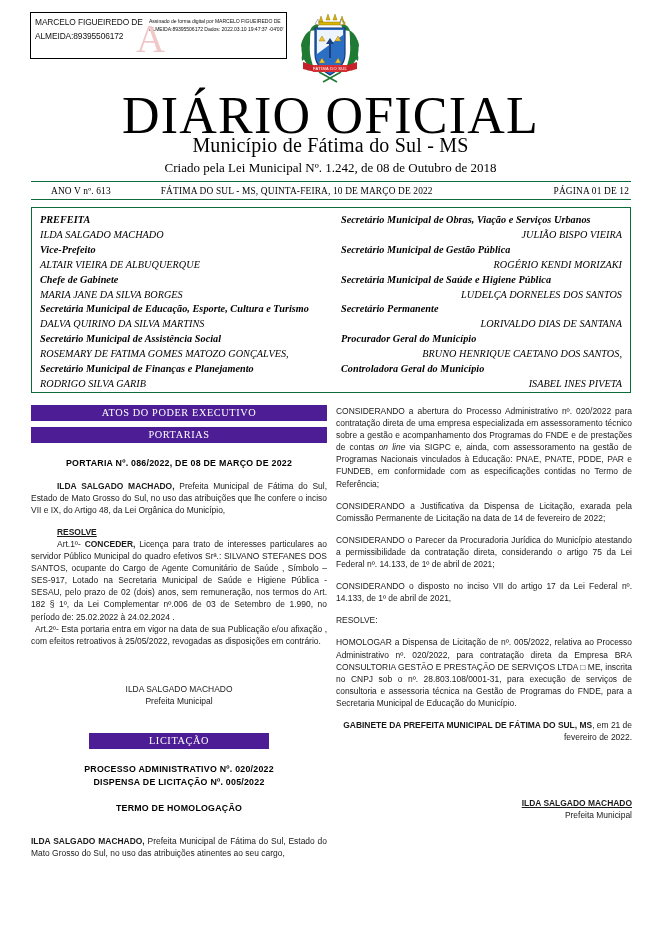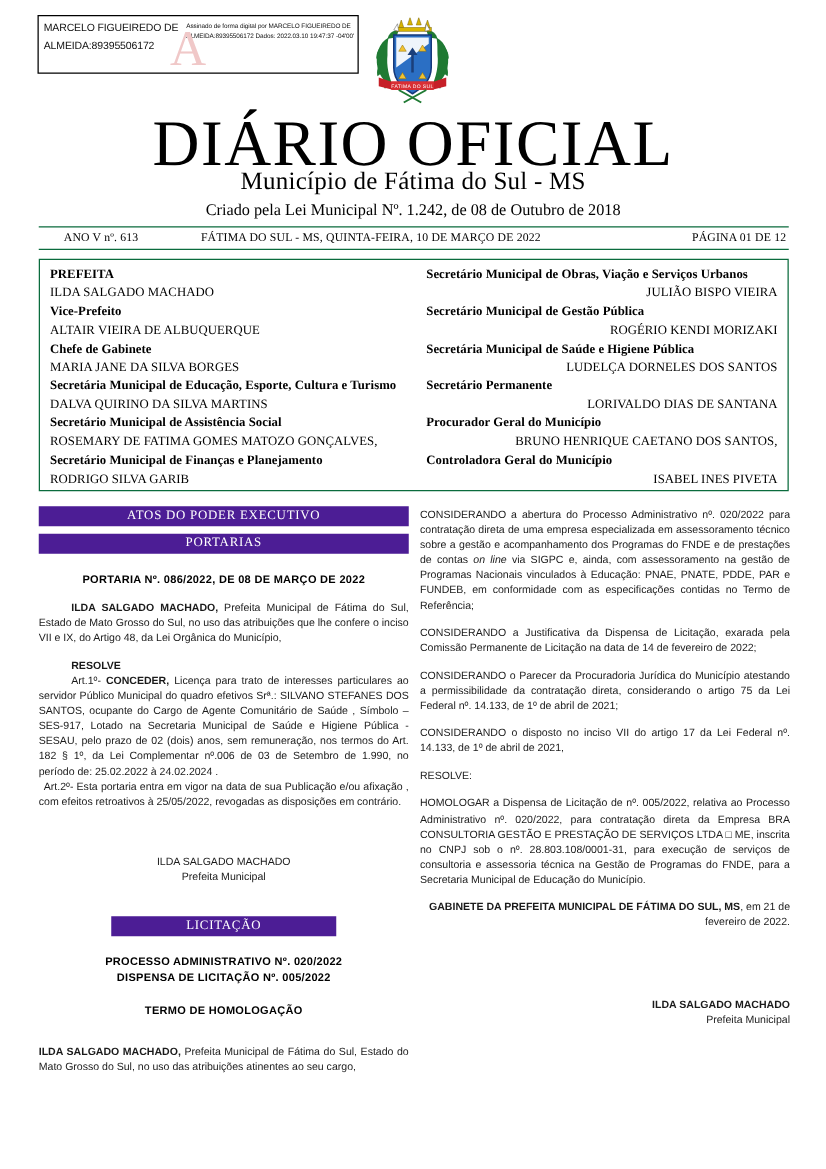--- a/index.html
+++ b/index.html
@@ -122,20 +122,21 @@
   
   .officials {
     position: absolute;
     left: 31px;
     top: 207px;
     width: 600px;
     height: 186px;
     border: 1.3px solid #0a6b3d;
     box-sizing: border-box;
     display: flex;
+    font-style: italic;
   }
   .off-col {
     box-sizing: border-box;
     padding: 5px 8px 0 8px;
     font-family: "Liberation Serif", serif;
     font-size: 10.2px;
     line-height: 14.9px;
   }
   .off-col.left { width: 300px; }
   .off-col.right { width: 300px; padding-left: 10px; }
@@ -182,21 +183,21 @@
   .body-txt {
     font-family: "Liberation Sans", sans-serif;
     font-size: 8.45px;
     line-height: 12.1px;
     text-align: justify;
     color: #1a1a1a;
   }
   .body-txt b { font-weight: bold; }
   .center { text-align: center; }
   .right { text-align: right; }
-  .bold { font-weight: bold; }
+  .bold { font-weight: bold; text-decoration: underline; }
   .indent { text-indent: 26px; }
   .ital { font-style: italic; }
   .gap6 { height: 6px; }
   .gap10 { height: 10px; }
   .gap14 { height: 14px; }
   .gap20 { height: 20px; }
   .gap26 { height: 26px; }
   .gap34 { height: 34px; }
   .heading-bold {
     font-family: "Liberation Sans", sans-serif;

